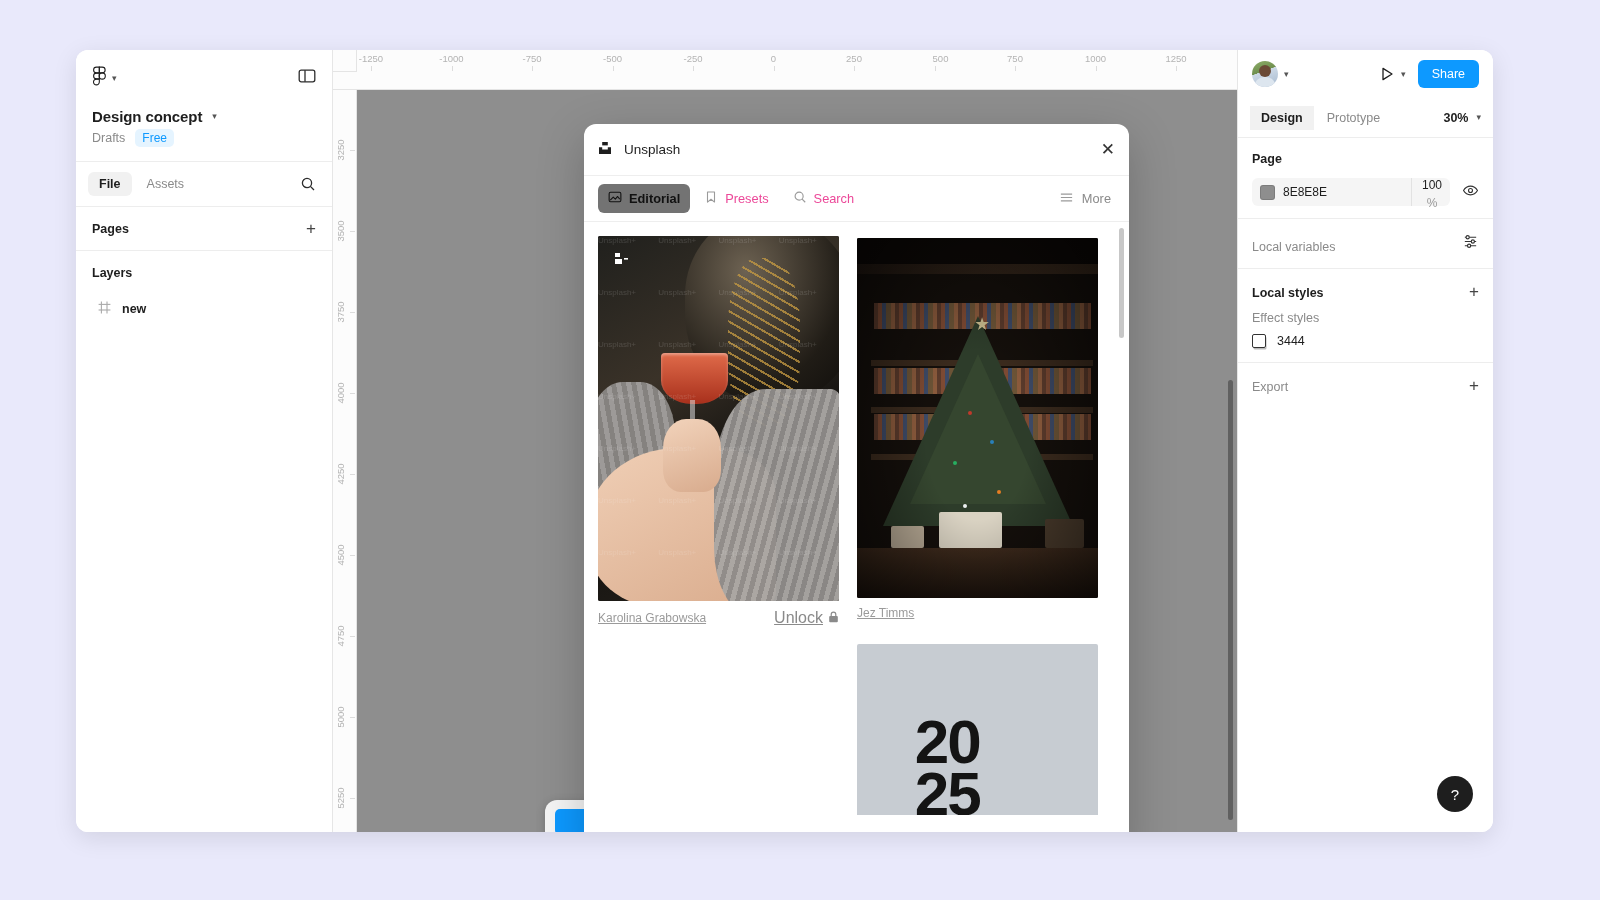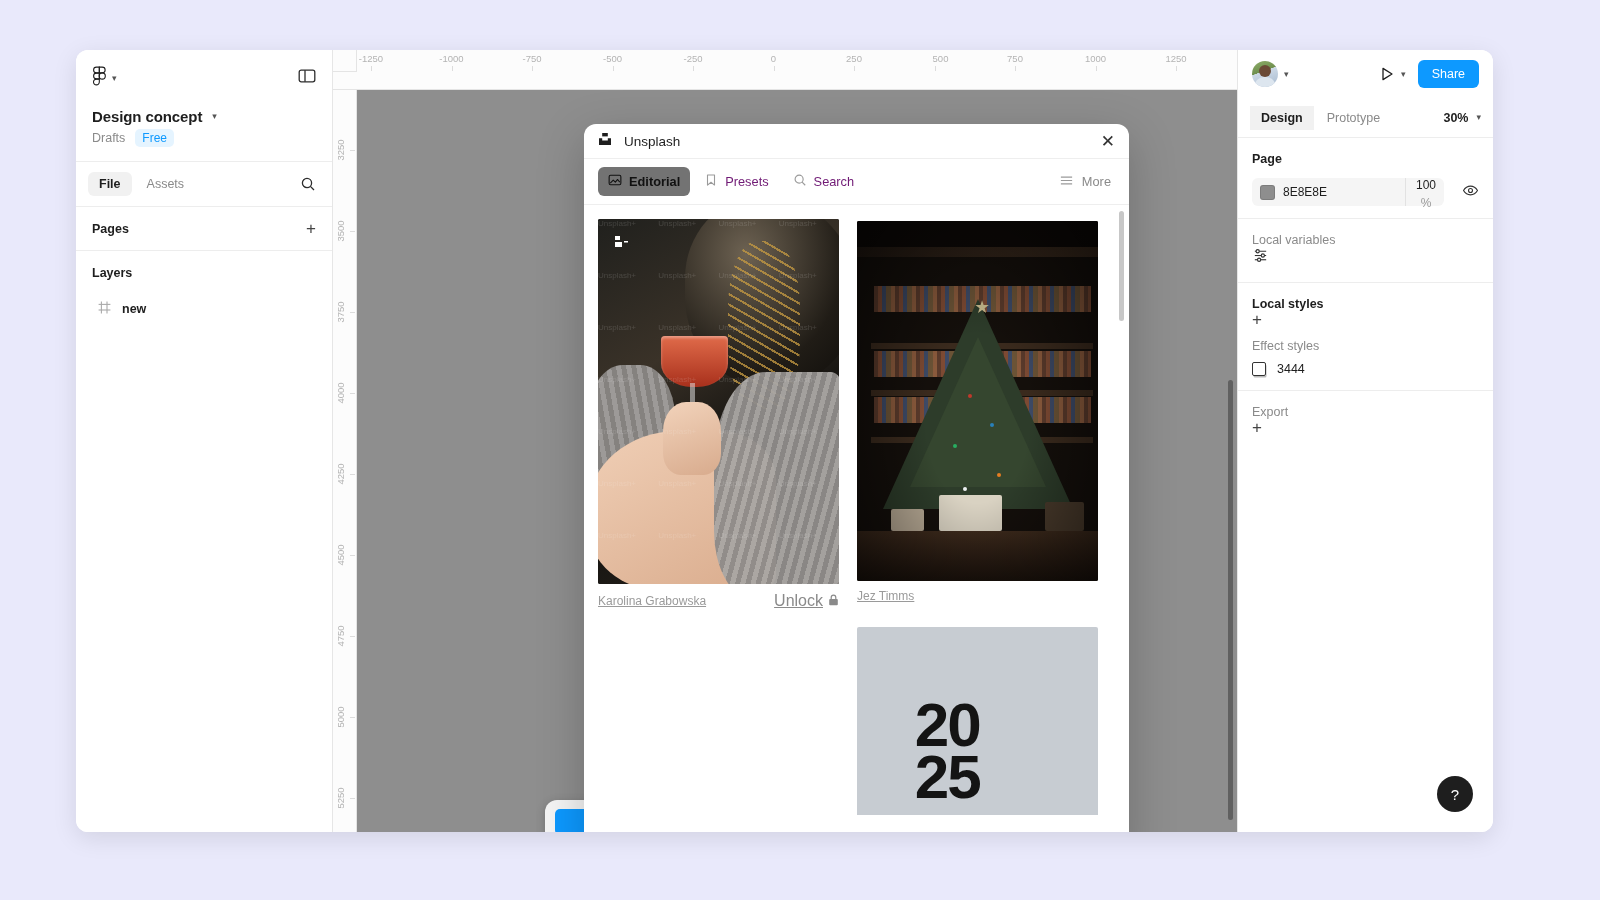--- a/index.html
+++ b/index.html
@@ -154,58 +154,58 @@
   .rp-tabs { display: flex; align-items: center; height: 40px; padding: 0 12px; gap: 2px;
              border-bottom: 1px solid #ededed; }
   .rp-tab { font-size: 12.5px; padding: 5px 11px; border-radius: 0; color: #8a8a8a; cursor: pointer; }
   .rp-tab.active { background: #f1f1f1; color: #1e1e1e; font-weight: bold; }
   .zoom-box { margin-left: auto; display: flex; align-items: center; gap: 8px; cursor: pointer; }
   .zoom-val { font-size: 12.5px; color: #1e1e1e; font-weight: bold; }
 
   .rp-section { padding: 14px 14px 12px 14px; border-bottom: 1px solid #ededed; }
   .rp-label { font-size: 12.5px; font-weight: bold; color: #1e1e1e; }
   .rp-label-muted { font-size: 12.5px; color: #8a8a8a; }
-  .color-row { display: flex; align-items: center; gap: 18px; margin-top: 12px; text-align: right; }
+  .color-row { display: flex; align-items: center; gap: 12px; margin-top: 12px; text-align: right; }
   .color-field {
     flex: 1; display: flex; align-items: center; background: #f5f5f5;
     border-radius: 6px; height: 28px; padding: 0 8px; gap: 8px; cursor: pointer;
   }
   .swatch { width: 15px; height: 15px; border-radius: 3px; border: 1px solid rgba(0,0,0,.12); }
   .hexval { font-size: 12px; color: #1e1e1e; }
   .opacity-part { margin-left: auto; display: flex; align-items: center; gap: 4px;
                   border-left: 1px solid #e2e2e2; padding-left: 10px; height: 100%; flex-direction: column; }
   .opval { font-size: 12px; color: #1e1e1e; }
   .opsym { font-size: 12px; color: #9a9a9a; }
   .eye-btn { cursor: pointer; }
 
-  .rowline { display: flex; align-items: flex-start; justify-content: space-between;
-             padding: 14px; border-bottom: 1px solid #ededed; flex-direction: column; }
+  .rowline { display: flex; align-items: flex-end; justify-content: space-between;
+             padding: 14px; border-bottom: 1px solid #ededed; }
   .effect-row { display: flex; align-items: center; gap: 11px; padding: 8px 14px 14px 14px; }
   .effect-swatch { width: 14px; height: 14px; border: 1.4px solid #333;
                    border-radius: 2px; box-shadow: 1px 2px 0 -0.5px #b9b9b9; }
   .effect-name { font-size: 12.5px; color: #1e1e1e; }
 
   
   #unsplash-modal {
     position: absolute; left: 508px; top: 74px; width: 545px; height: 735px;
     background: #fff; border-radius: 12px; z-index: 20;
     box-shadow: 0 14px 48px rgba(0,0,0,.22);
     display: flex; flex-direction: column; overflow: hidden;
   }
   .um-header {
-    height: 35px; display: flex; align-items: center; padding: 0 14px;
+    height: 52px; display: flex; align-items: center; padding: 0 14px;
     border-bottom: 1px solid #eee; gap: 12px;
   }
   .um-title { font-size: 13.5px; color: #1e1e1e; }
   .um-close { margin-left: auto; cursor: pointer; font-size: 17px; color: #333;
               line-height: 1; font-weight: 300; }
   .um-tabs { height: 46px; display: flex; align-items: center; padding: 0 14px; gap: 4px;
              border-bottom: 1px solid #eee; }
   .um-tab { display: flex; align-items: center; gap: 7px; padding: 6px 10px;
-            border-radius: 6px; font-size: 12.8px; color: #701a75; cursor: pointer; }
+            border-radius: 6px; font-size: 12.8px; color: #ec4899; cursor: pointer; }
   .um-tab.active { background: #737373; color: #111; font-weight: bold; }
   .um-more { margin-left: auto; display: flex; align-items: center; gap: 8px;
              font-size: 12.8px; color: #8a8a8a; cursor: pointer; padding: 6px 4px; }
 
   .um-body { flex: 1; position: relative; overflow: hidden; padding: 14px 14px 0 14px; }
   .masonry { display: flex; gap: 18px; }
   .mcol { width: 241px; display: flex; flex-direction: column; }
   .photo-card { margin-bottom: 6px; }
   .photo {
     width: 241px; border-radius: 2px; position: relative; overflow: hidden; cursor: pointer;

